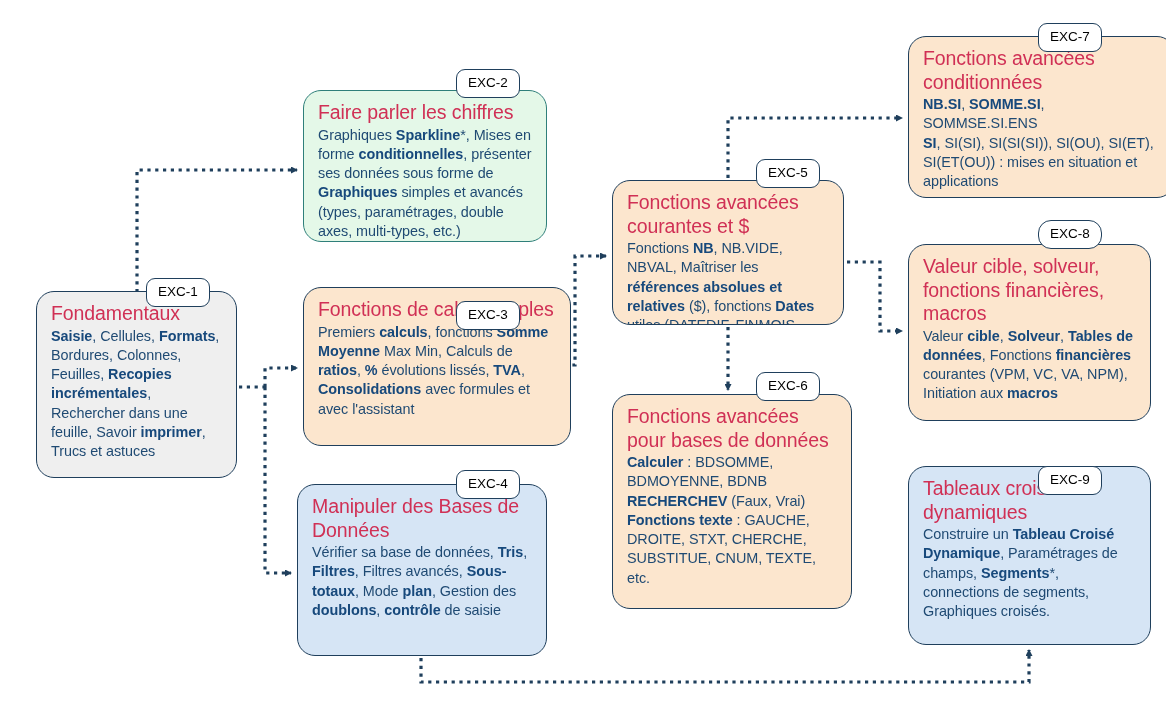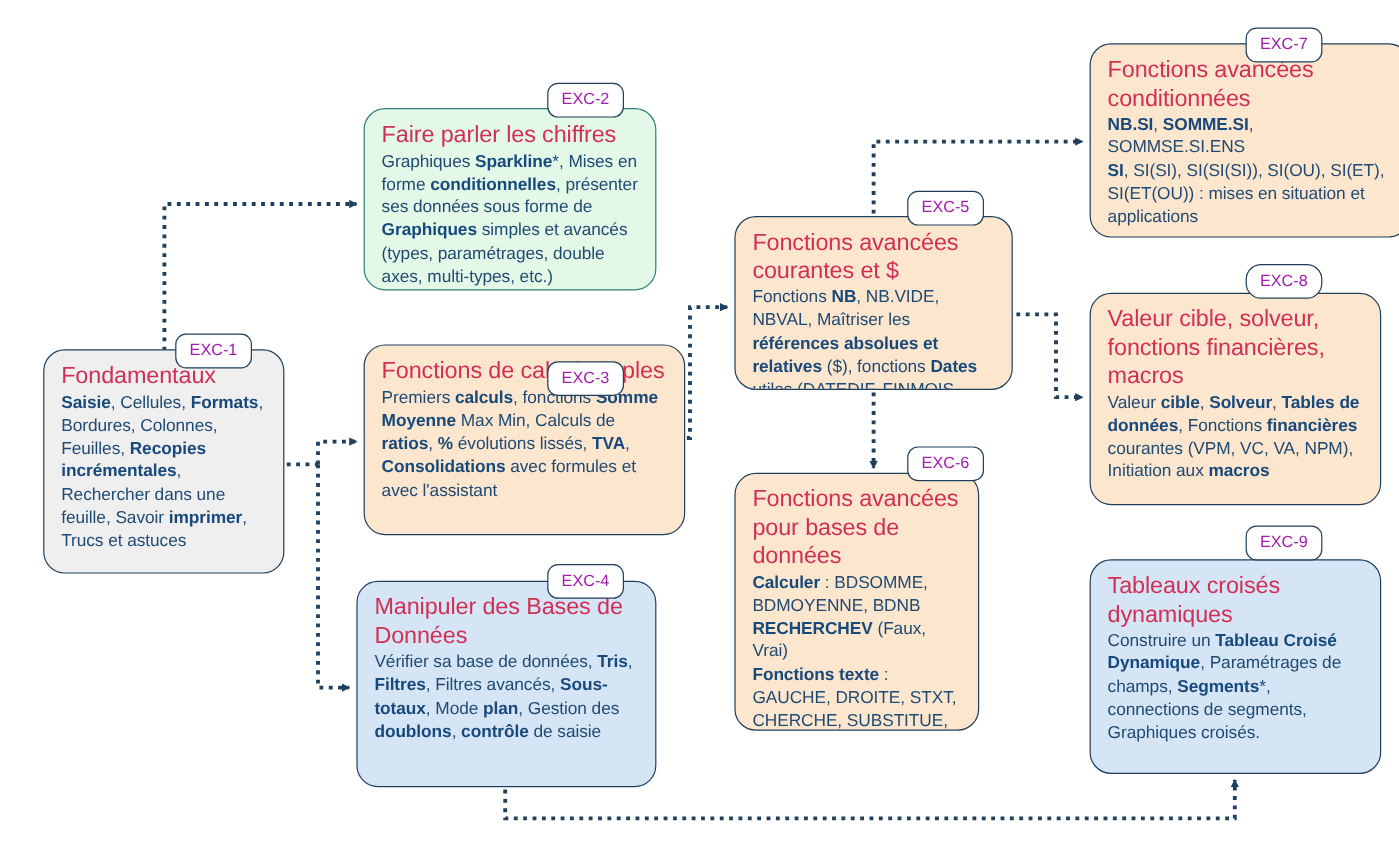--- a/index.html
+++ b/index.html
@@ -32,21 +32,21 @@
     line-height:19.3px;
     letter-spacing:-0.05px;
   }
   .card .body b{color:#17497c;font-weight:700;}
 
   .tag{
     position:absolute;
     background:#ffffff;
     border:1.2px solid #1f3f5c;
     border-radius:9px;
-    color:#a21caf;
+    color:#000000;
     font-size:13.5px;
     line-height:13.5px;
     padding:6px 11px 7px 11px;
     z-index:6;
     white-space:nowrap;
   }
 
   
   .c-grey{background:#efefef;}
   .c-green{background:#e4f8e8;border-color:#2f7f7a;}
@@ -62,31 +62,31 @@
 
   #exc3{left:303px; top:287px; width:268px; height:159px;}
   #exc3-tag{left:456px; top:265px;margin-top:36px;}
 
   #exc4{left:297px; top:484px; width:250px; height:172px;}
   #exc4-tag{left:456px; top:470px;}
 
   #exc5{left:612px; top:180px; width:232px; height:145px;}
   #exc5-tag{left:756px; top:159px;}
 
-  #exc6{left:612px; top:394px; width:204px; height:215px;}
+  #exc6{left:612px; top:394px; width:240px; height:215px;}
   #exc6-tag{left:756px; top:372px;}
 
   #exc7{left:908px; top:36px;  width:267px; height:162px;}
   #exc7-tag{left:1038px; top:23px;}
 
   #exc8{left:908px; top:244px; width:243px; height:177px;}
   #exc8-tag{left:1038px; top:220px;border-radius:13px;}
 
   #exc9{left:908px; top:466px; width:243px; height:179px;}
-  #exc9-tag{left:1038px; top:438px;}
+  #exc9-tag{left:1038px; top:466px;}
 </style>
 </head>
 <body>
 
 <div id="canvas">
 
   <svg class="links" viewBox="0 0 1166 711" width="1166" height="711">
     <defs>
       <marker id="ah" markerWidth="7" markerHeight="7" refX="6" refY="3.5" orient="auto" markerUnits="userSpaceOnUse">
         <path d="M0,0 L7,3.5 L0,7 z" fill="#1f3f5c"></path>

